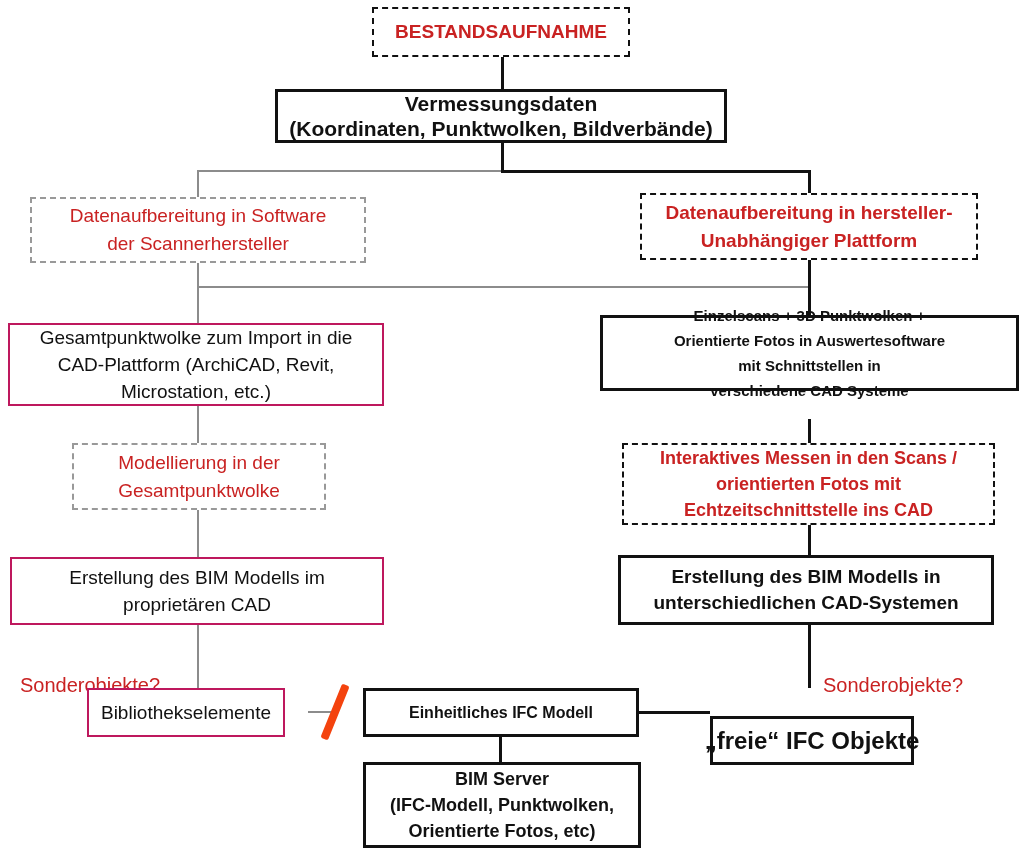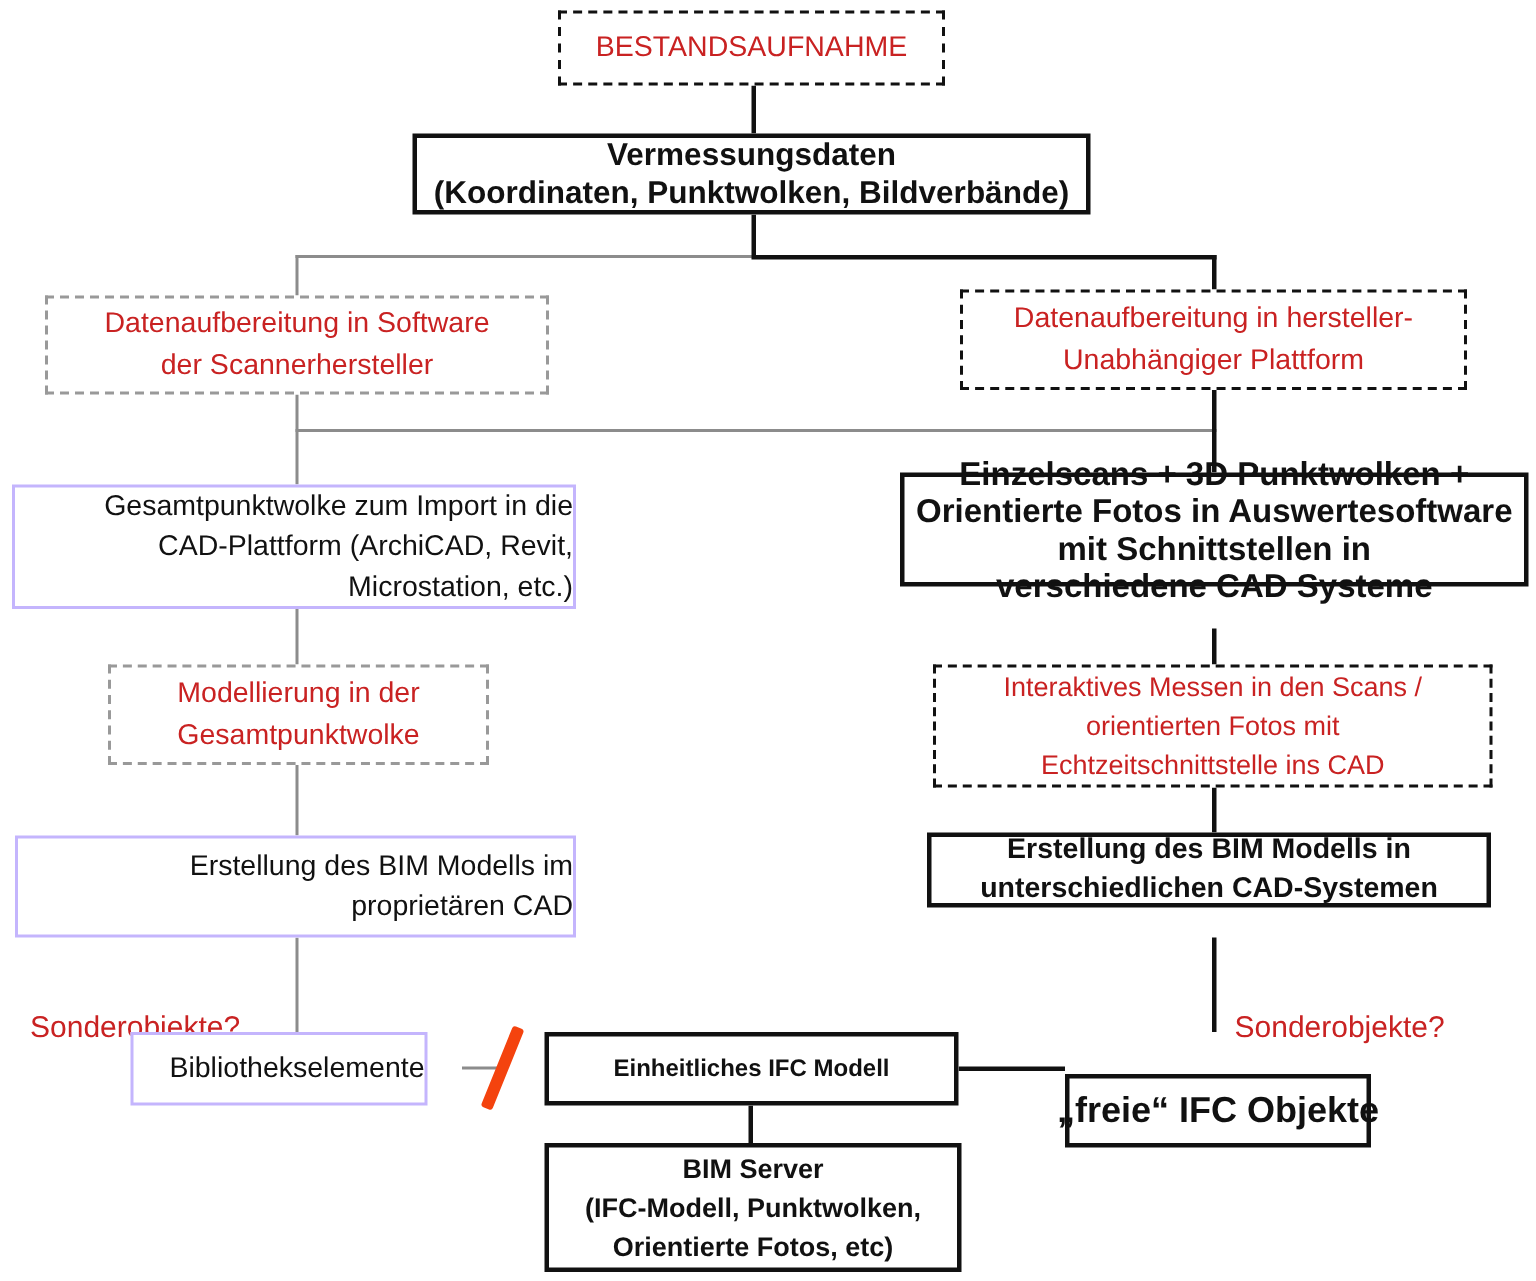--- a/index.html
+++ b/index.html
@@ -8,41 +8,41 @@
     font-family:"Liberation Sans","DejaVu Sans",sans-serif;color:#111;
     overflow:hidden;
   }
   .node{
     position:absolute;display:flex;flex-direction:column;justify-content:center;
     align-items:center;text-align:center;background:#fff;box-sizing:border-box;
     line-height:26px;font-size:19px;
   }
   .node span{display:block;white-space:nowrap;}
   .solid-black{border:3px solid #111;font-weight:bold;}
-  .solid-gray{border:2px solid #c4b5fd;align-items:flex-end;}
+  .solid-gray{border:2px solid #be185d;}
   .dash-black{border:2px dashed #111;}
   .dash-gray{border:2px dashed #999;}
   .red{color:#c92222;}
-  .bold{font-weight:normal;}
+  .bold{font-weight:bold;}
   .ln{position:absolute;}
   .black-ln{background:#111;}
   .gray-ln{background:#8c8c8c;}
   .label{position:absolute;color:#c92222;font-size:20px;white-space:nowrap;margin-top:30px;}
 
   
   #n-bestand{left:372px;top:7px;width:258px;height:50px;font-size:19px;}
   #n-vermessung{left:275px;top:89px;width:452px;height:54px;border-width:3px;font-size:21px;line-height:25px;}
   #n-aufb-scanner{left:30px;top:197px;width:336px;height:66px;line-height:28px;}
   #n-aufb-plattform{left:640px;top:193px;width:338px;height:67px;line-height:28px;}
   #n-gesamt{left:8px;top:323px;width:376px;height:83px;line-height:27px;}
-  #n-einzel{left:600px;top:315px;width:419px;height:76px;font-size:22px;line-height:25px;}
+  #n-einzel{left:600px;top:315px;width:419px;height:76px;font-size:15px;line-height:25px;}
   #n-modell{left:72px;top:443px;width:254px;height:67px;line-height:28px;}
   #n-interaktiv{left:622px;top:443px;width:373px;height:82px;font-size:18px;line-height:26px;}
   #n-erst-l{left:10px;top:557px;width:374px;height:68px;line-height:27px;}
-  #n-erst-r{left:618px;top:555px;width:376px;height:50px;line-height:26px;}
+  #n-erst-r{left:618px;top:555px;width:376px;height:70px;line-height:26px;}
   #n-biblio{left:87px;top:688px;width:198px;height:49px;}
   #n-ifc{left:363px;top:688px;width:276px;height:49px;font-size:16px;}
   #n-freie{left:710px;top:716px;width:204px;height:49px;font-size:24px;}
   #n-server{left:363px;top:762px;width:278px;height:86px;font-size:18px;line-height:26px;justify-content:center;}
 
   #lbl-sonder-l{left:20px;top:644px;}
   #lbl-sonder-r{left:823px;top:644px;}
 
   #slash{
     position:absolute;left:331px;top:683px;width:8px;height:58px;

